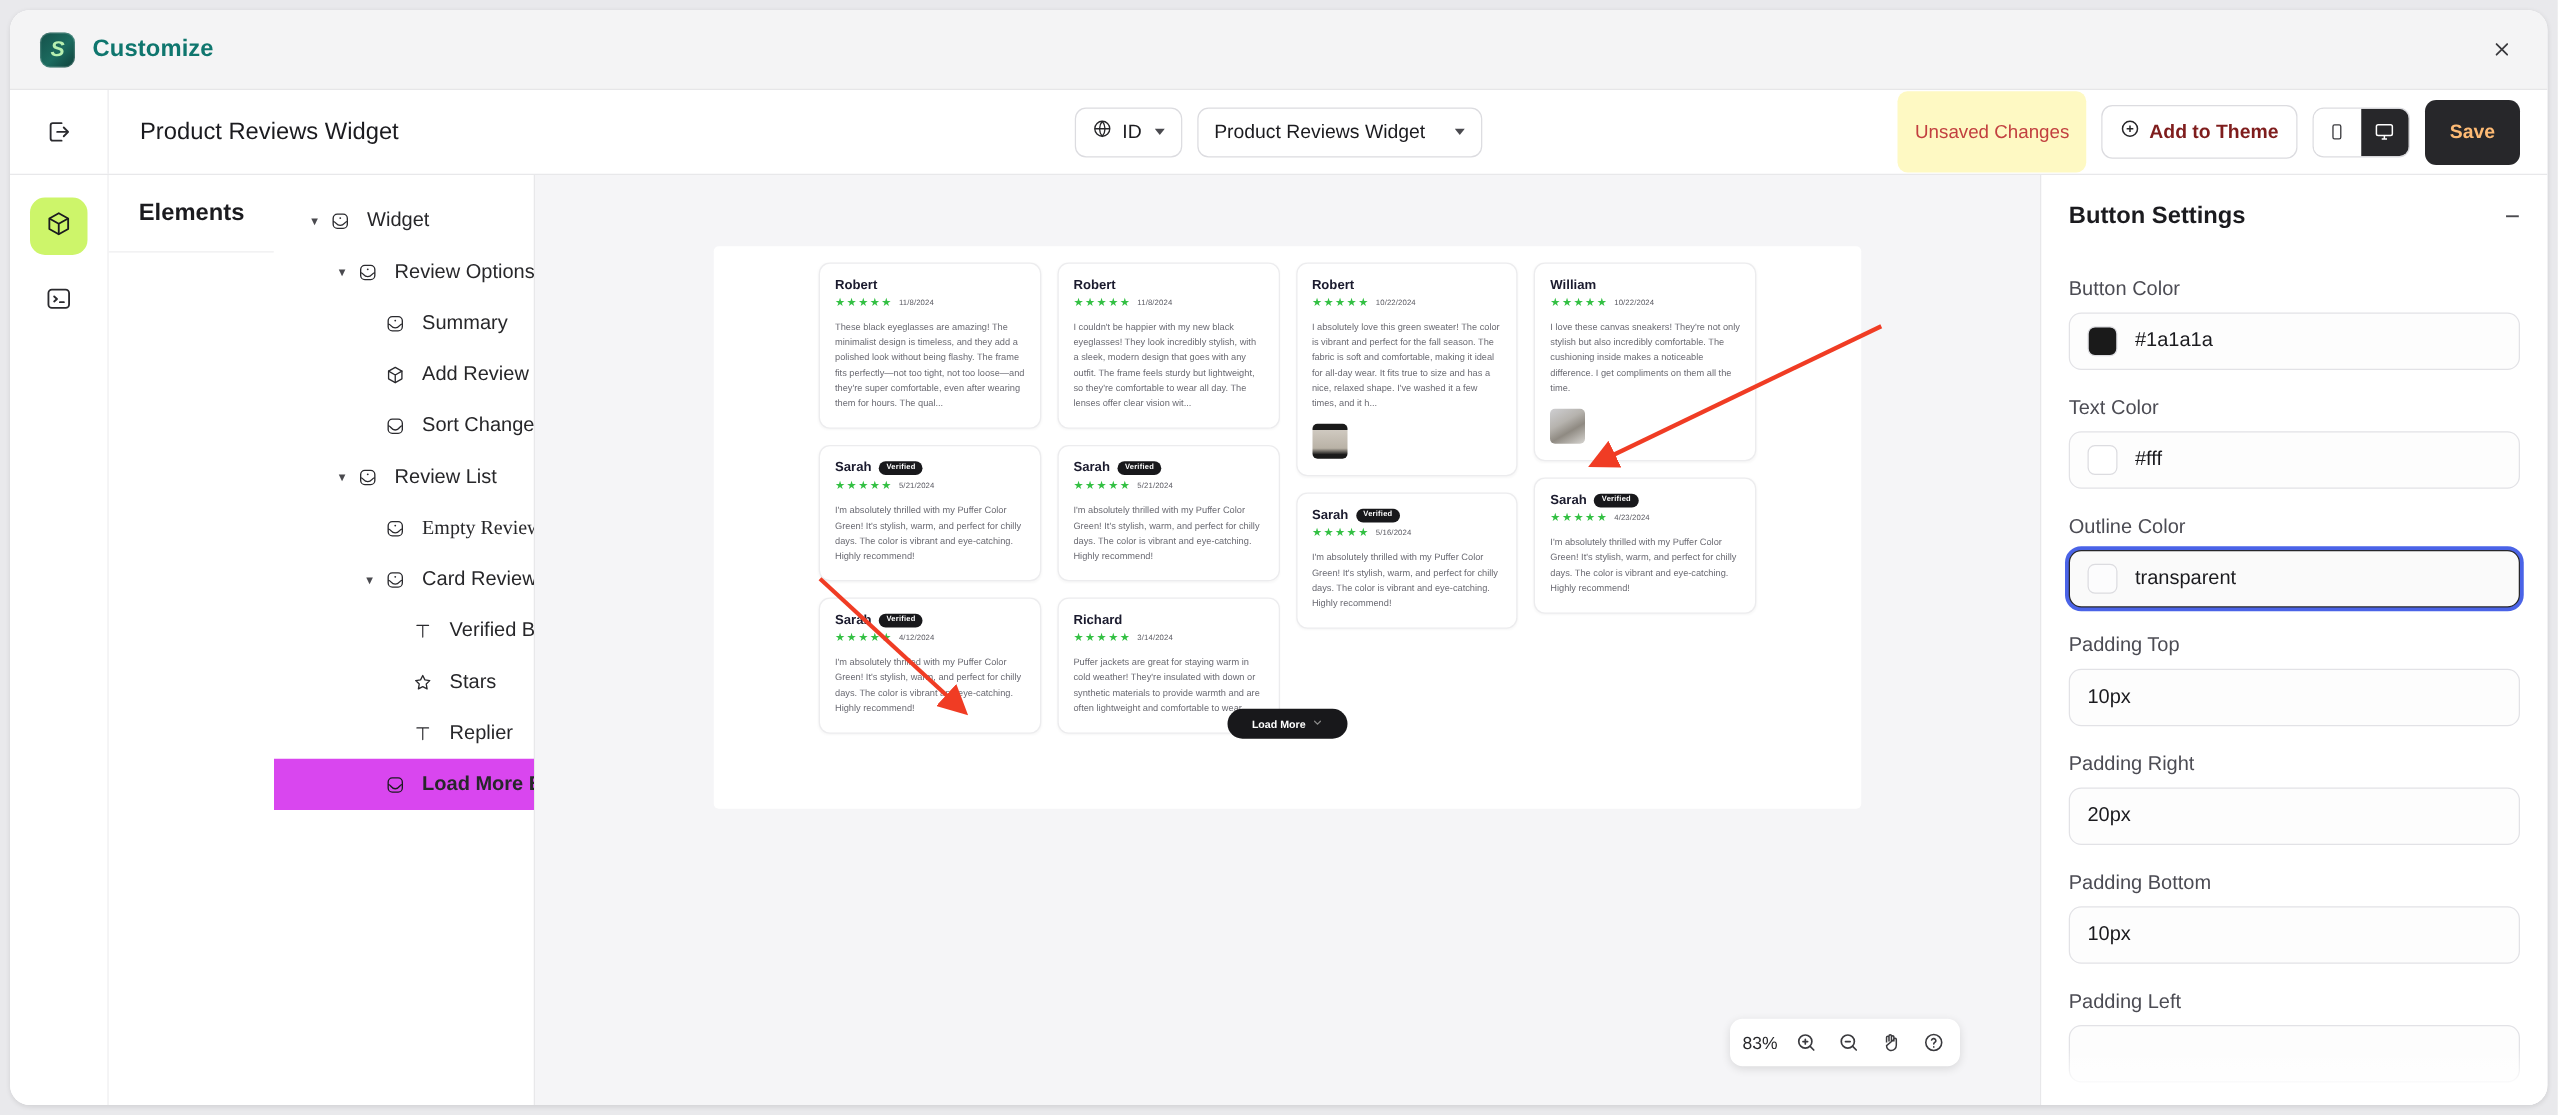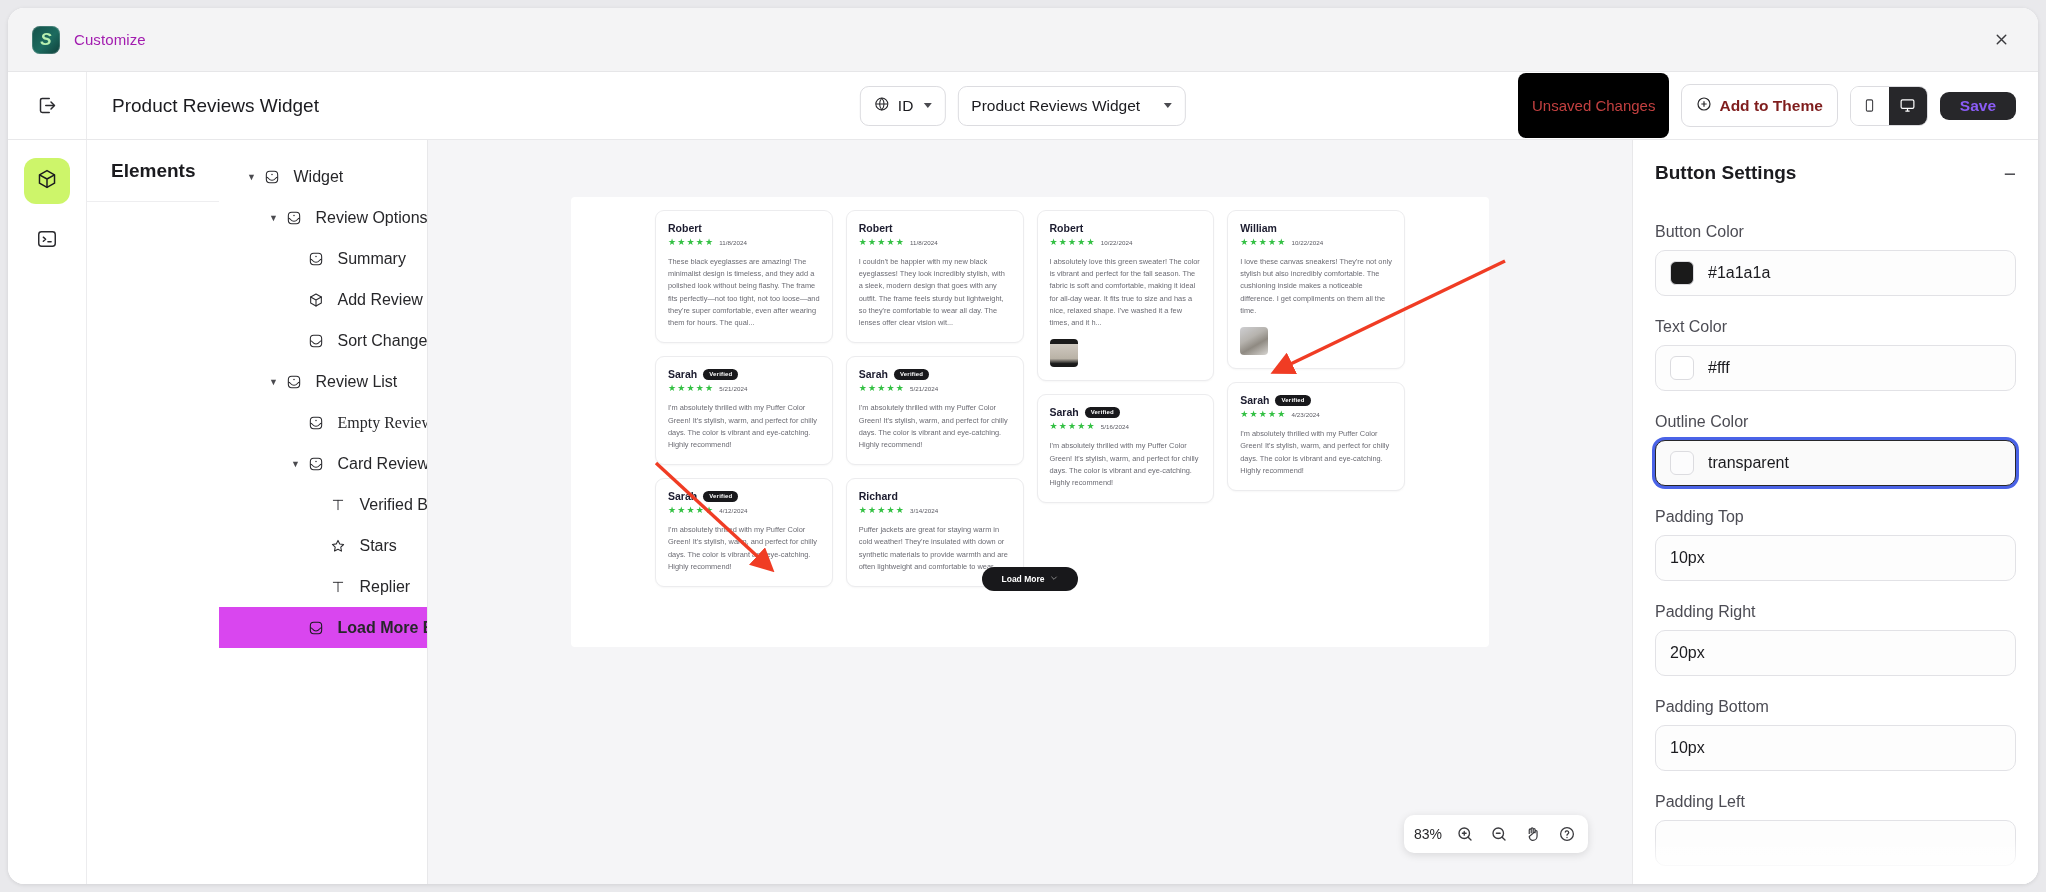--- a/index.html
+++ b/index.html
@@ -32,21 +32,21 @@
     position: relative;
   }
   .brand-logo {
     width: 28px; height: 28px; border-radius: 8px;
     background: linear-gradient(135deg,#14514a 0%,#1c6b5f 55%,#0f3f3a 100%);
     display: flex; align-items: center; justify-content: center;
     color: #b8f0b0; font-weight: 700; font-size: 17px; font-style: italic;
     margin-right: 14px;
     box-shadow: inset 0 0 0 1px rgba(255,255,255,.18);
   }
-  .title-text { font-size: 15px; font-weight: 400; color: #a21caf; letter-spacing: .1px; }
+  .title-text { font-size: 19px; font-weight: 700; color: #0f766e; letter-spacing: .1px; }
   .close-btn {
     position: absolute; right: 22px; top: 50%; transform: translateY(-50%);
     width: 30px; height: 30px; display: flex; align-items: center; justify-content: center;
     color: #3a3a3e; cursor: pointer; border-radius: 6px;
   }
 
   
   .toolbar {
     height: 68px; flex: 0 0 68px;
     background: #fff;
@@ -68,34 +68,34 @@
     background: #fff; display: flex; align-items: center; gap: 8px;
     padding: 0 13px; font-size: 15.5px; color: #1b1b1f; cursor: pointer; white-space: nowrap;
   }
   .caret { width: 0; height: 0; border-left: 4.5px solid transparent; border-right: 4.5px solid transparent;
            border-top: 5.5px solid #4a4a4f; margin-left: 2px; }
 
   .toolbar-right {
     margin-left: auto; display: flex; align-items: center; gap: 12px; padding-right: 22px;
   }
   .badge-unsaved {
-    background: #000000; color: #c24040;
+    background: #fef9c3; color: #c24040;
     padding: 24px 14px; border-radius: 8px; font-size: 15px; white-space: nowrap; text-align: center;
   }
   .btn-outline {
     height: 43px; border: 1px solid #dcdce0; border-radius: 9px; background: #fff;
     display: flex; align-items: center; gap: 7px; padding: 0 14px;
     font-size: 15.5px; color: #7f1d1d; cursor: pointer; font-weight: 600; white-space: nowrap;
   }
   .devtoggle { display: flex; border: 1px solid #dcdce0; border-radius: 9px; overflow: hidden; height: 40px; }
   .devtoggle > div { width: 38px; display: flex; align-items: center; justify-content: center; cursor: pointer; }
   .devtoggle .on { background: #27272a; color: #fff; }
   .devtoggle .off { background: #fff; color: #3a3a3e; }
   .btn-save {
-    height: 28px; background: #27272a; color: #8b5cf6; border-radius: 9px;
+    height: 52px; background: #27272a; color: #fdba74; border-radius: 9px;
     display: flex; align-items: center; padding: 0 20px; font-size: 15.5px; font-weight: 600;
     cursor: pointer;
   }
 
   
   .body { flex: 1; display: flex; min-height: 0; }
 
   .rail {
     width: 79px; flex: 0 0 79px; background: #fff; border-right: 1px solid #ececee;
     padding-top: 18px; display: flex; flex-direction: column; align-items: center; gap: 14px;
@@ -170,21 +170,21 @@
 
   .loadmore-wrap { position: absolute; left: 0; right: 0; bottom: 56px; display: flex; justify-content: center; }
   .loadmore {
     background: #18181b; color: #fff; border-radius: 999px;
     padding: 7px 20px; font-size: 8.5px; font-weight: 700; display: flex; align-items: center; gap: 6px;
     cursor: pointer;
   }
 
   
   .zoombar {
-    position: absolute; right: 44px; bottom: 31px;
+    position: absolute; right: 64px; bottom: 31px;
     height: 38px; background: #fff; border-radius: 10px;
     box-shadow: 0 2px 8px rgba(0,0,0,.12);
     display: flex; align-items: center; padding: 0 10px; gap: 12px;
   }
   .zpct { font-size: 14px; color: #27272a; }
   .zbtn { width: 22px; height: 22px; display:flex; align-items:center; justify-content:center; cursor: pointer; color:#3a3a3e; }
 
   
   .settings {
     width: 406px; flex: 0 0 406px; background: #fff; border-left: 1px solid #e8e8ea;

